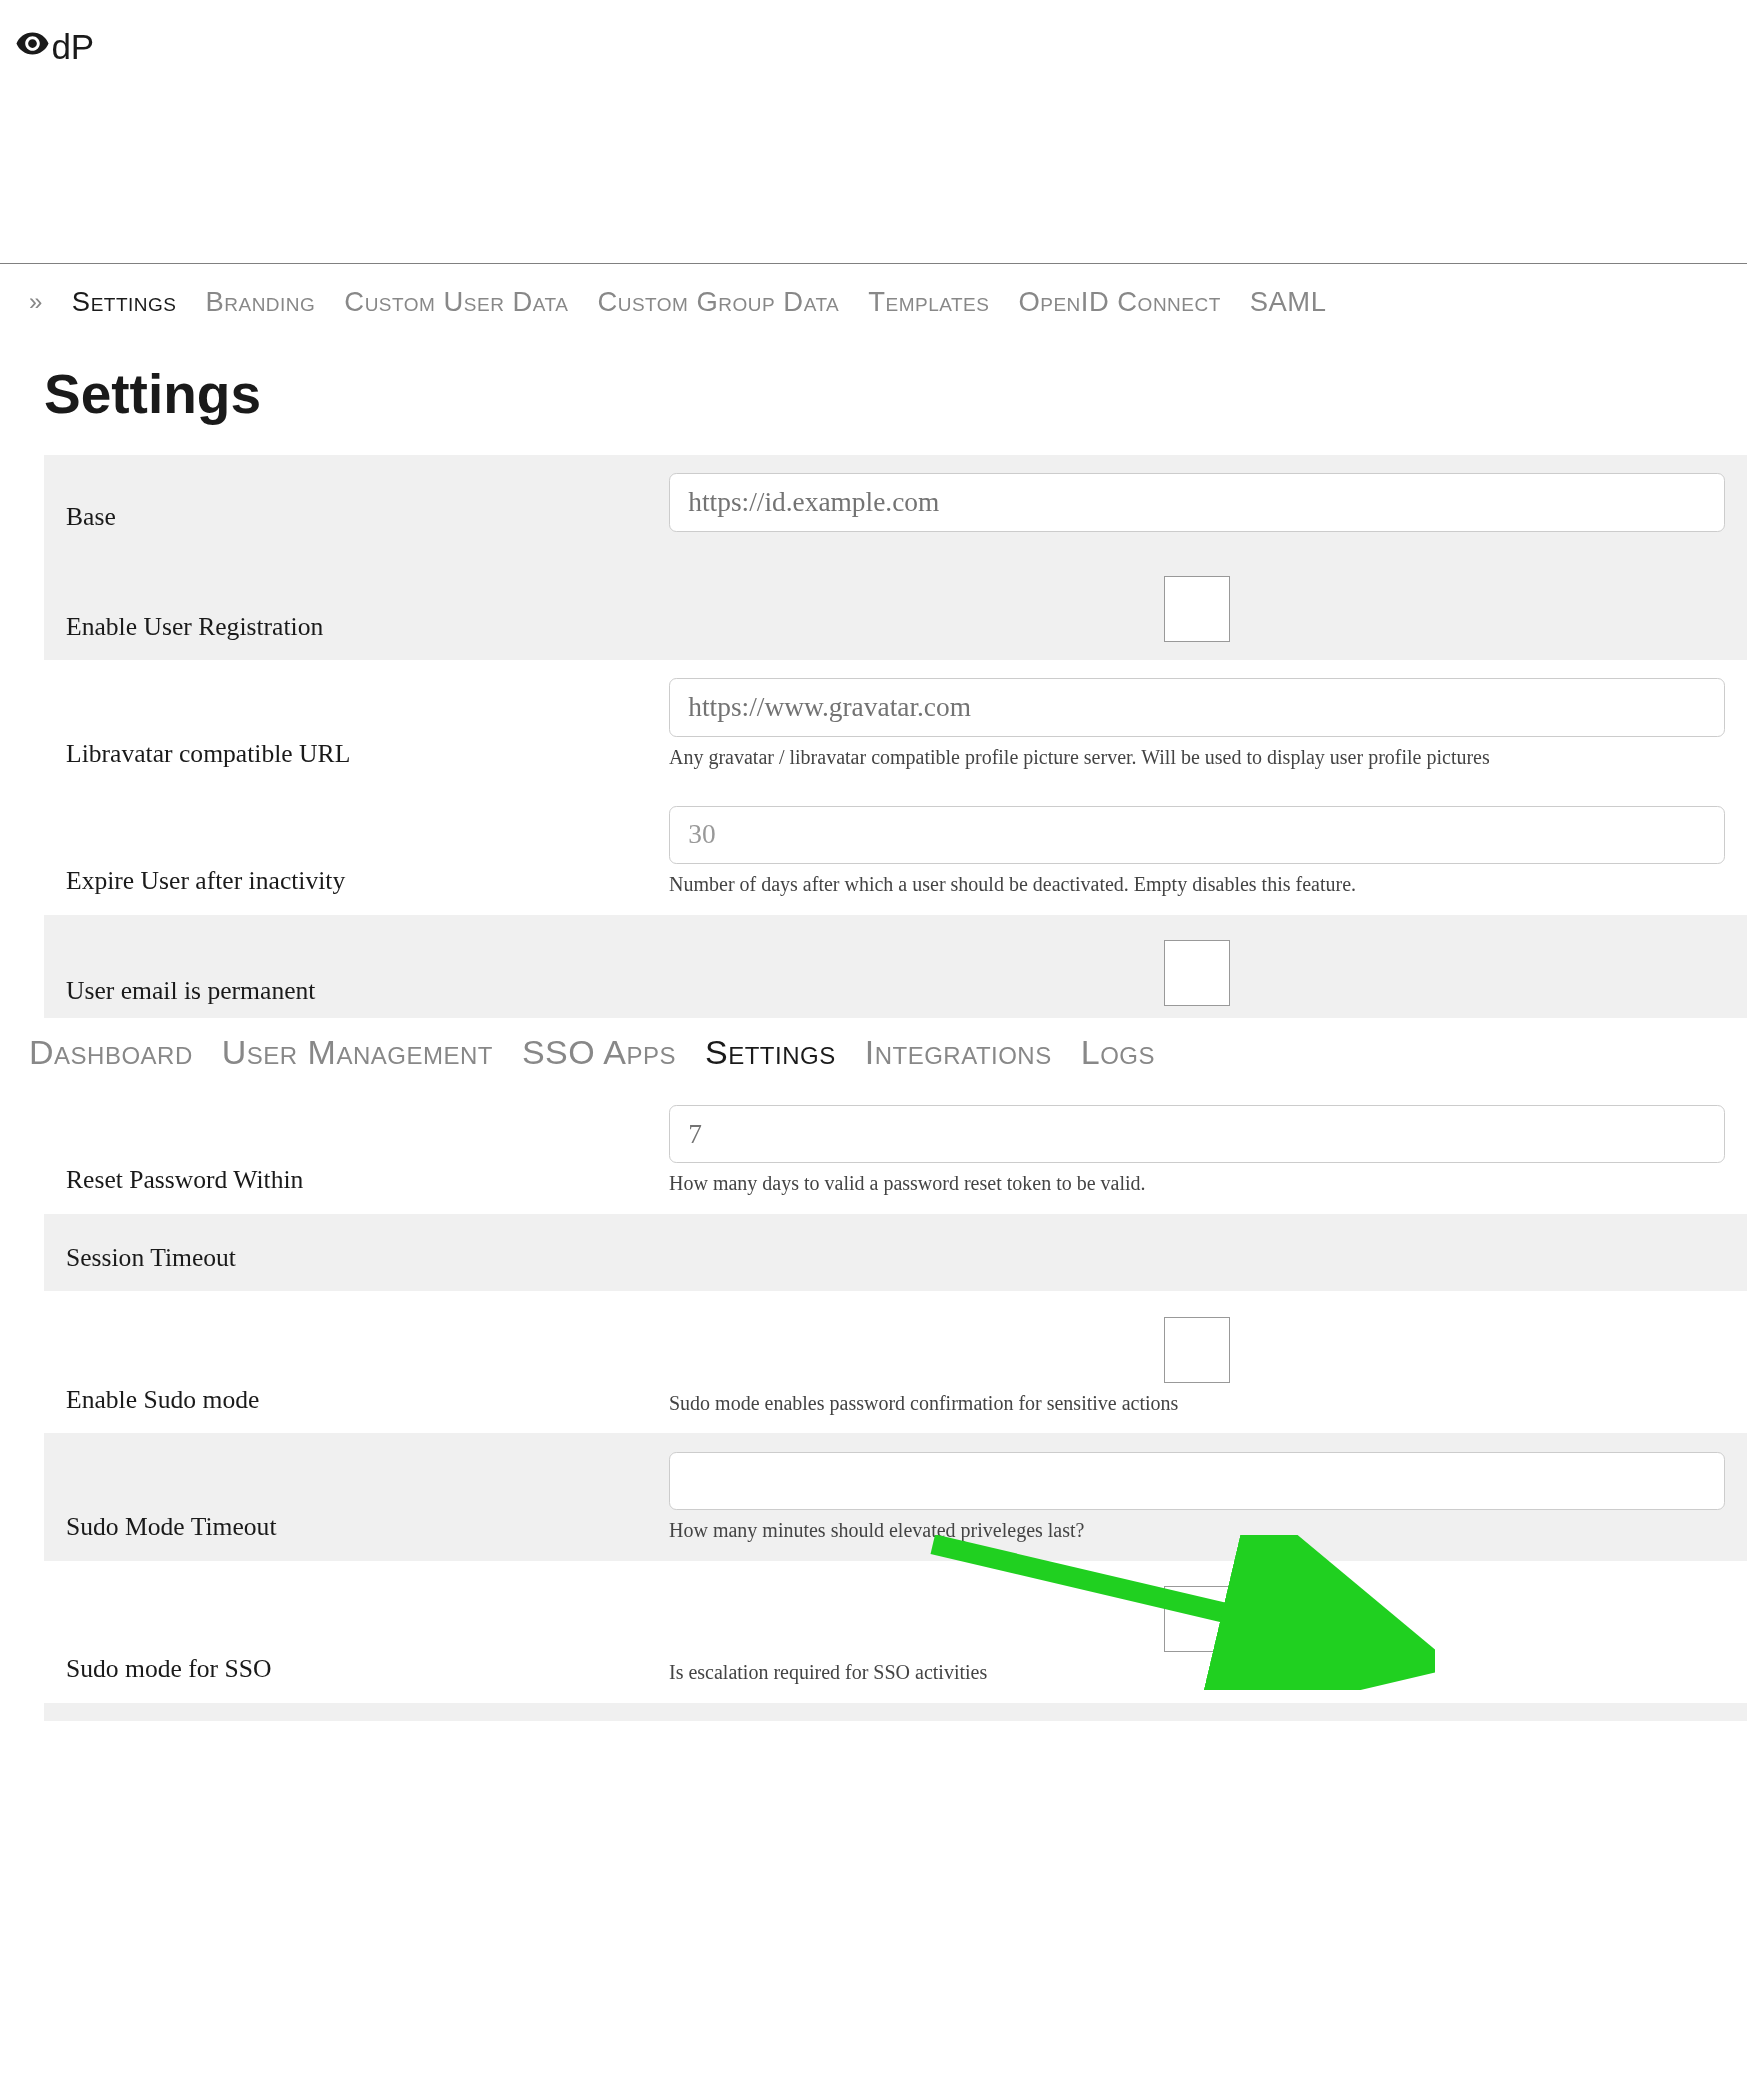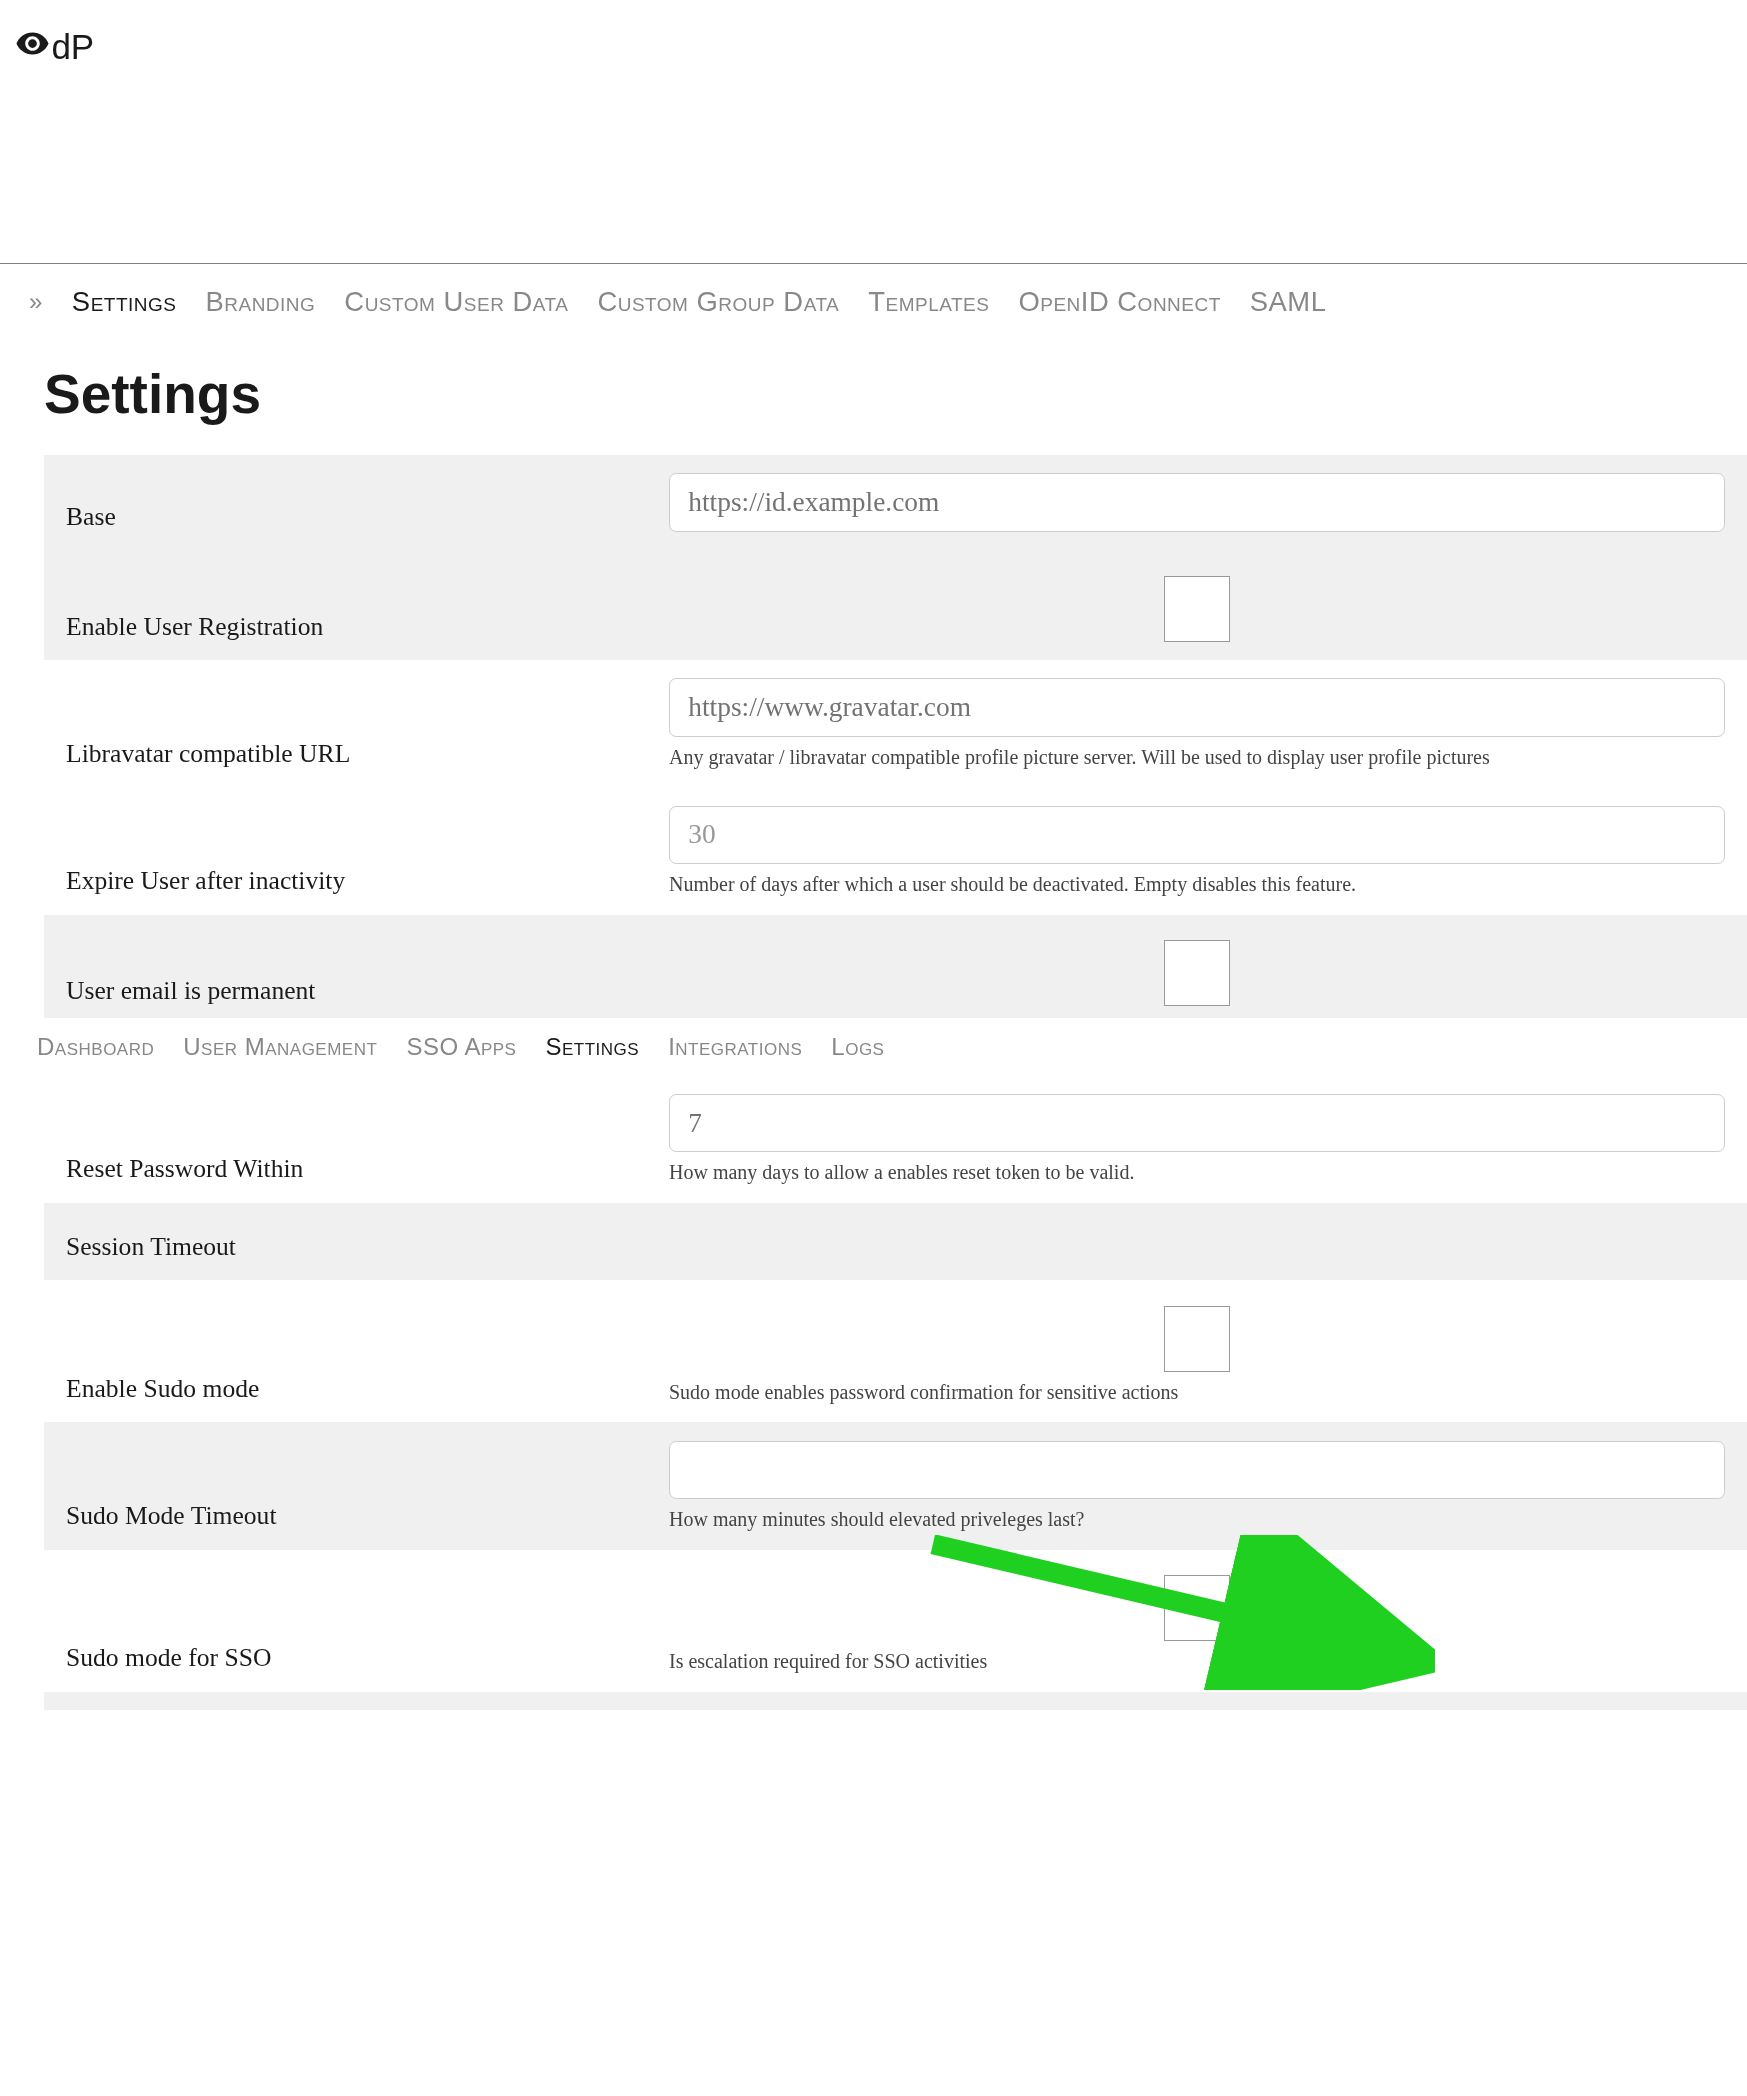--- a/index.html
+++ b/index.html
@@ -107,23 +107,22 @@
       background: #fff;
       cursor: pointer;
     }
     .tabbar2 {
       display: flex;
       align-items: center;
       gap: 29px;
       padding: 14.6px 29px;
       font-variant: small-caps;
       letter-spacing: 0.5px;
-      font-size: 24px;
+      font-size: 34px;
       background: #fff;
-      margin-left: 8px;
     }
     .arrow-annotation {
       position: absolute;
       pointer-events: none;
     }
   </style>
 </head>
 <body>
 
 <div class="logo-area">
@@ -203,21 +202,21 @@
   <span class="tab">Integrations</span>
   <span class="tab">Logs</span>
 </div>
 
 <div class="rows-container">
 
   <div class="row">
     <div class="row-label">Reset Password Within</div>
     <div class="row-control">
       <input class="text-input" type="text" value="7" style="">
-      <div class="help-text">How many days to allow a enables reset token to be valid.</div>
+      <div class="help-text">How many days to valid a password reset token to be valid.</div>
     </div>
   </div>
 
   <div class="row shaded">
     <div class="row-label">Session Timeout</div>
   </div>
 
   <div class="row">
     <div class="row-label">Enable Sudo mode</div>
     <div class="row-control">

